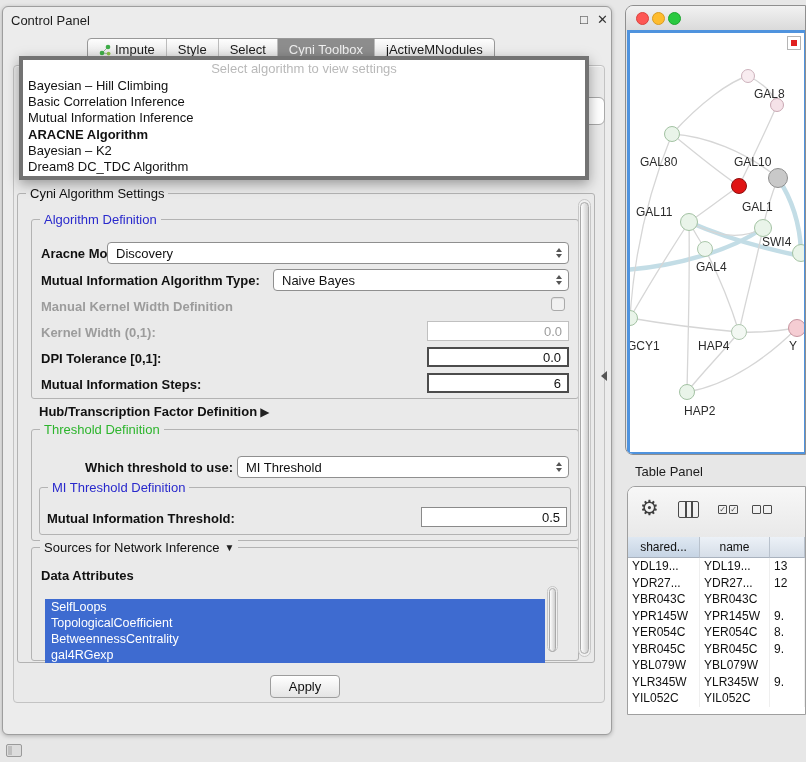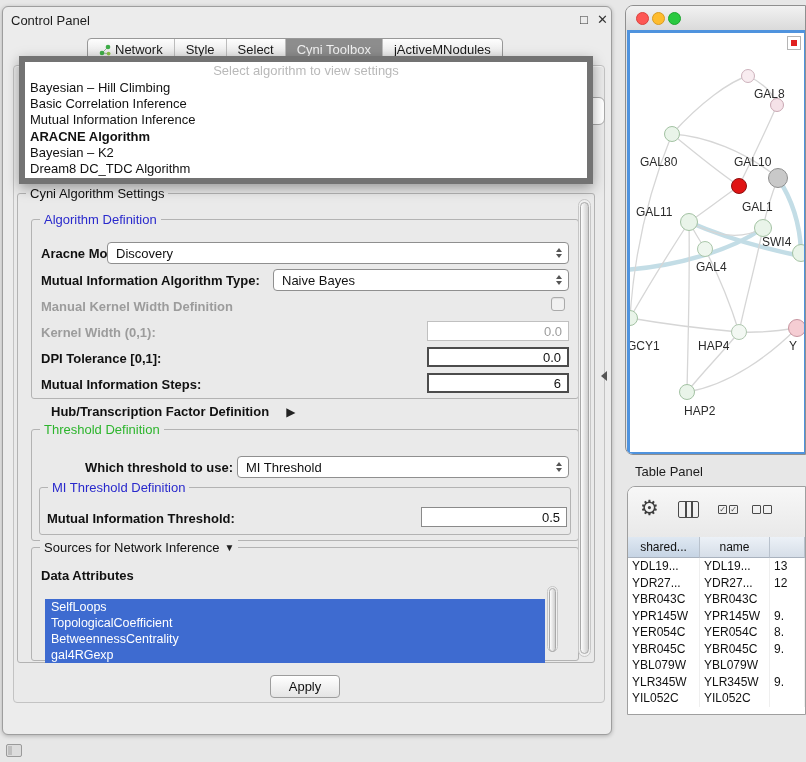--- a/index.html
+++ b/index.html
@@ -34,21 +34,21 @@
   .combo .arrows i.down{border-top:4px solid #555;}
   .field{background:#fff;border:1px solid #8a8a8a;font-size:13px;box-sizing:border-box;display:flex;align-items:center;justify-content:flex-end;padding:0 6px;}
   .field.strong{border:2px solid #4c4c4c;}
   .field.dis{border-color:#c0c0c0;color:#9c9c9c;}
   .checkbox{background:#f1f1f1;border:1px solid #aaa;border-radius:3px;box-shadow:inset 0 1px 1px rgba(0,0,0,.08);box-sizing:border-box;}
   .vscroll{background:#f0f0f0;border:1px solid #c6c6c6;border-radius:7px;box-sizing:border-box;}
   .vthumb{position:absolute;left:1px;right:1px;background:linear-gradient(90deg,#fdfdfd,#cfcfcf);border:1px solid #a9a9a9;border-radius:6px;}
   .attr-item{height:16px;line-height:16px;padding:0 6px;font-size:12.5px;color:#fff;background:#3e6bd0;white-space:nowrap;overflow:hidden;width:calc(100% - 12px);box-sizing:border-box;}
   .btn{display:flex;align-items:center;justify-content:center;background:linear-gradient(#ffffff,#e4e4e4);border:1px solid #9d9d9d;border-radius:4px;font-size:13px;cursor:default;}
   
-  .popup{background:#fff;border:6px solid #737373;box-shadow:0 4px 12px rgba(0,0,0,.35);z-index:60;}
+  .popup{background:#fff;border:4px solid #737373;box-shadow:0 4px 12px rgba(0,0,0,.35);z-index:60;}
   .popup-ph{text-align:center;color:#b9b9b9;font-size:13px;height:18px;line-height:18px;}
   .popup-item{font-size:13px;height:16.2px;line-height:16.2px;padding:0 5px;white-space:nowrap;cursor:default;}
   .popup-item.bold{font-weight:bold;}
   
   .trafficlight{position:absolute;width:13px;height:13px;border-radius:50%;box-sizing:border-box;}
   .node{position:absolute;border-radius:50%;box-sizing:border-box;}
   .nlabel{position:absolute;font-size:12px;color:#2b2b2b;white-space:nowrap;}
   .edge-thin{stroke:#d6d6d6;stroke-width:1.3;fill:none;}
   .edge-thick{stroke:#c3dde6;stroke-width:4.5;fill:none;}
   
@@ -75,21 +75,21 @@
     <div class="abs tabbar" style="left:84px;top:31px;">
         <div class="tab">
           <span class="net-ic">
             <svg width="12" height="12" viewBox="0 0 12 12">
               <path d="M3 9 9 3M3 9l6.6.6" stroke="#9ab09a" stroke-width="1" fill="none"></path>
               <circle cx="3" cy="9" r="2.3" fill="#3fae49"></circle>
               <circle cx="9" cy="3" r="2.3" fill="#3fae49"></circle>
               <circle cx="9.6" cy="9.6" r="1.9" fill="#8bc34a"></circle>
             </svg>
           </span>
-          <span>Network</span>
+          <span>Impute</span>
         </div>
         <div class="tab">
           <span>Style</span>
         </div>
         <div class="tab">
           <span>Select</span>
         </div>
         <div class="tab selected">
           <span>Cyni Toolbox</span>
         </div>
@@ -142,21 +142,21 @@
     <div class="abs lbl" style="left:38px;top:344px;">DPI Tolerance [0,1]:</div>
     <div class="abs field strong" style="left:424px;top:340px;width:142px;height:20px;">
       <span>0.0</span>
     </div>
 
     <div class="abs lbl" style="left:38px;top:370px;">Mutual Information Steps:</div>
     <div class="abs field strong" style="left:424px;top:366px;width:142px;height:20px;">
       <span>6</span>
     </div>
 
-    <div class="abs" style="left:48px;top:397px;display:flex;align-items:center;gap:17px;">
+    <div class="abs" style="left:36px;top:397px;display:flex;align-items:center;gap:3px;">
       <span class="lbl">Hub/Transcription Factor Definition</span>
       <span class="arr" style="font-size:12px;">▶</span>
     </div>
 
     <div class="abs box" style="left:28px;top:422px;width:546px;height:110px;">
       <span class="box-title green">
           <span>Threshold Definition</span>
         </span>
     </div>
 

